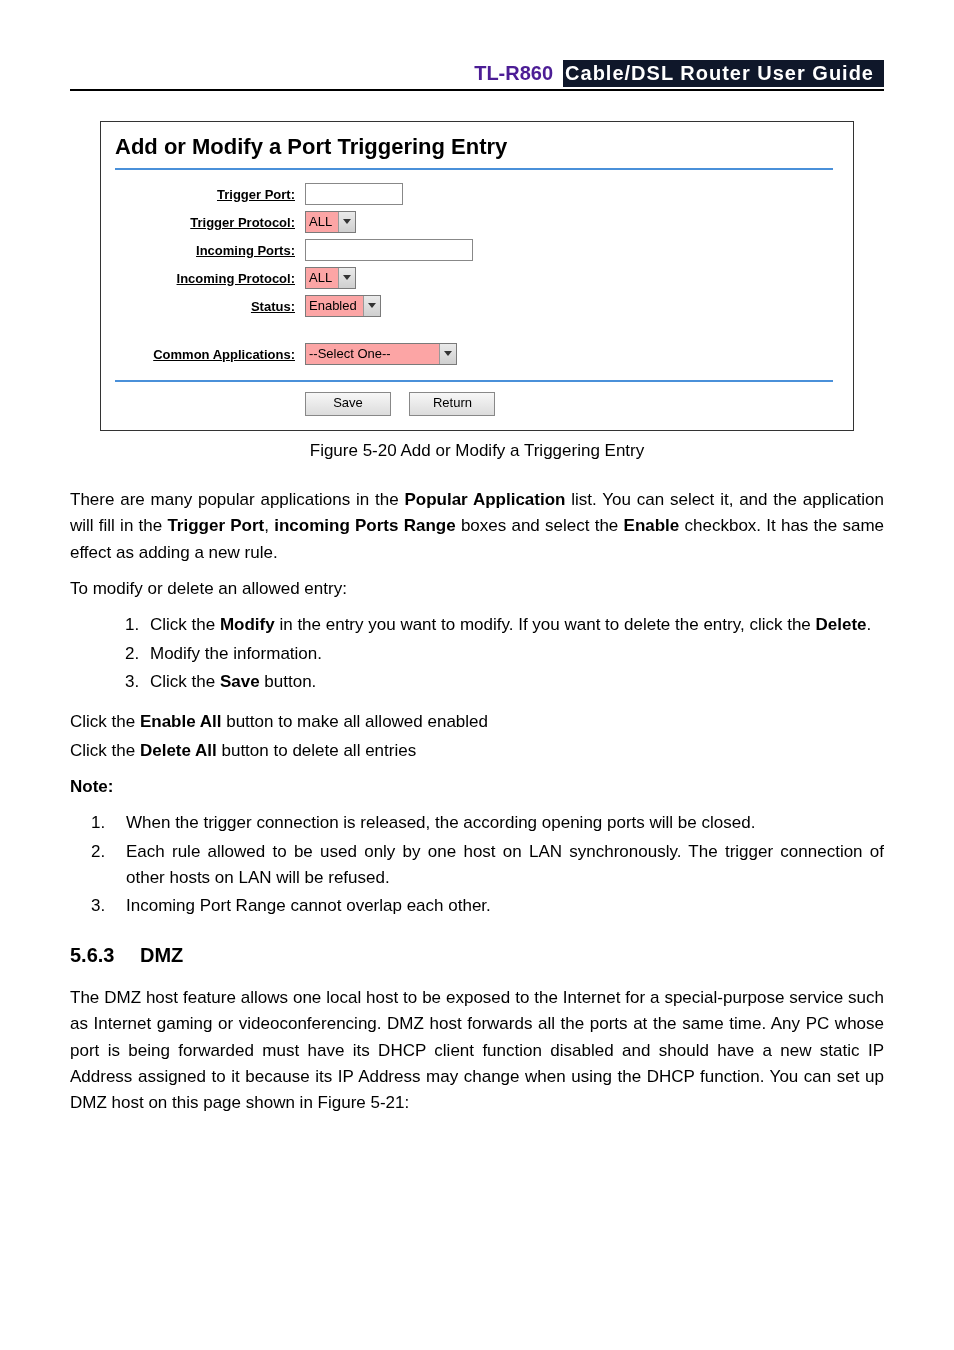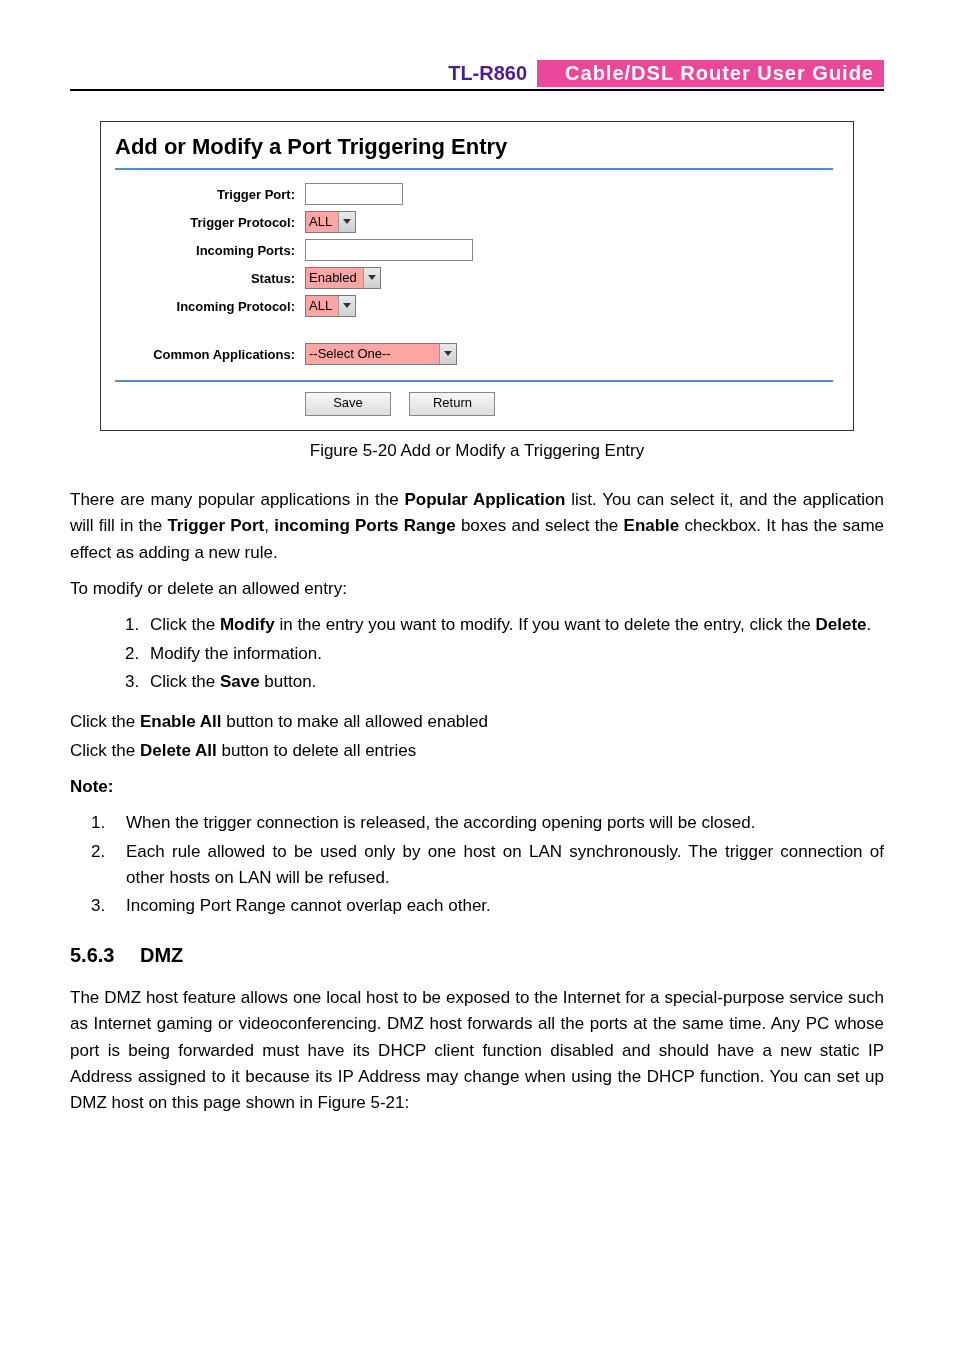--- a/index.html
+++ b/index.html
@@ -19,23 +19,23 @@
     align-items: center;
     font-size: 20px;
     font-weight: bold;
     margin-bottom: 2px;
   }
   .header-model {
     color: #4c1d95;
     padding-right: 10px;
   }
   .header-title {
-    background: #ec4899;
+    background: #0f172a;
     color: #fff;
-    padding: 2px 10px 2px 28px;
+    padding: 2px 10px 2px 2px;
     letter-spacing: 1px;
   }
   .header-underline {
     border-top: 2px solid #000;
     margin-bottom: 30px;
   }
 
   
   .screenshot-wrap {
     margin: 0 30px 0 30px;
@@ -61,20 +61,21 @@
     border-collapse: collapse;
   }
   .form-table td.label {
     text-align: right;
     font-weight: bold;
     font-size: 13px;
     padding: 3px 10px 3px 0;
     width: 180px;
     vertical-align: middle;
     white-space: nowrap;
+    text-decoration: underline;
   }
   .form-table td.field {
     padding: 3px 0;
     vertical-align: middle;
   }
   .text-input {
     border: 1px solid #888;
     height: 20px;
     font-size: 13px;
     padding: 0 3px;
@@ -195,37 +196,37 @@
             </span>
           </td>
         </tr>
         <tr>
           <td class="label">Incoming Ports:</td>
           <td class="field">
             <input class="text-input long" value="" style="">
           </td>
         </tr>
         <tr>
-          <td class="label">Status:</td>
+          <td class="label">Incoming Protocol:</td>
           <td class="field">
             <span class="select-box">
-              <span class="sel-text">Enabled</span>
+              <span class="sel-text">ALL</span>
               <span class="sel-btn">
                     <svg width="8" height="6">
                       <polygon points="0,0 8,0 4,5" fill="#333"></polygon>
                     </svg>
                   </span>
             </span>
           </td>
         </tr>
         <tr>
-          <td class="label">Incoming Protocol:</td>
+          <td class="label">Status:</td>
           <td class="field">
             <span class="select-box">
-              <span class="sel-text">ALL</span>
+              <span class="sel-text">Enabled</span>
               <span class="sel-btn">
                     <svg width="8" height="6">
                       <polygon points="0,0 8,0 4,5" fill="#333"></polygon>
                     </svg>
                   </span>
             </span>
           </td>
         </tr>
         <tr class="gap-row">
               <td></td>

